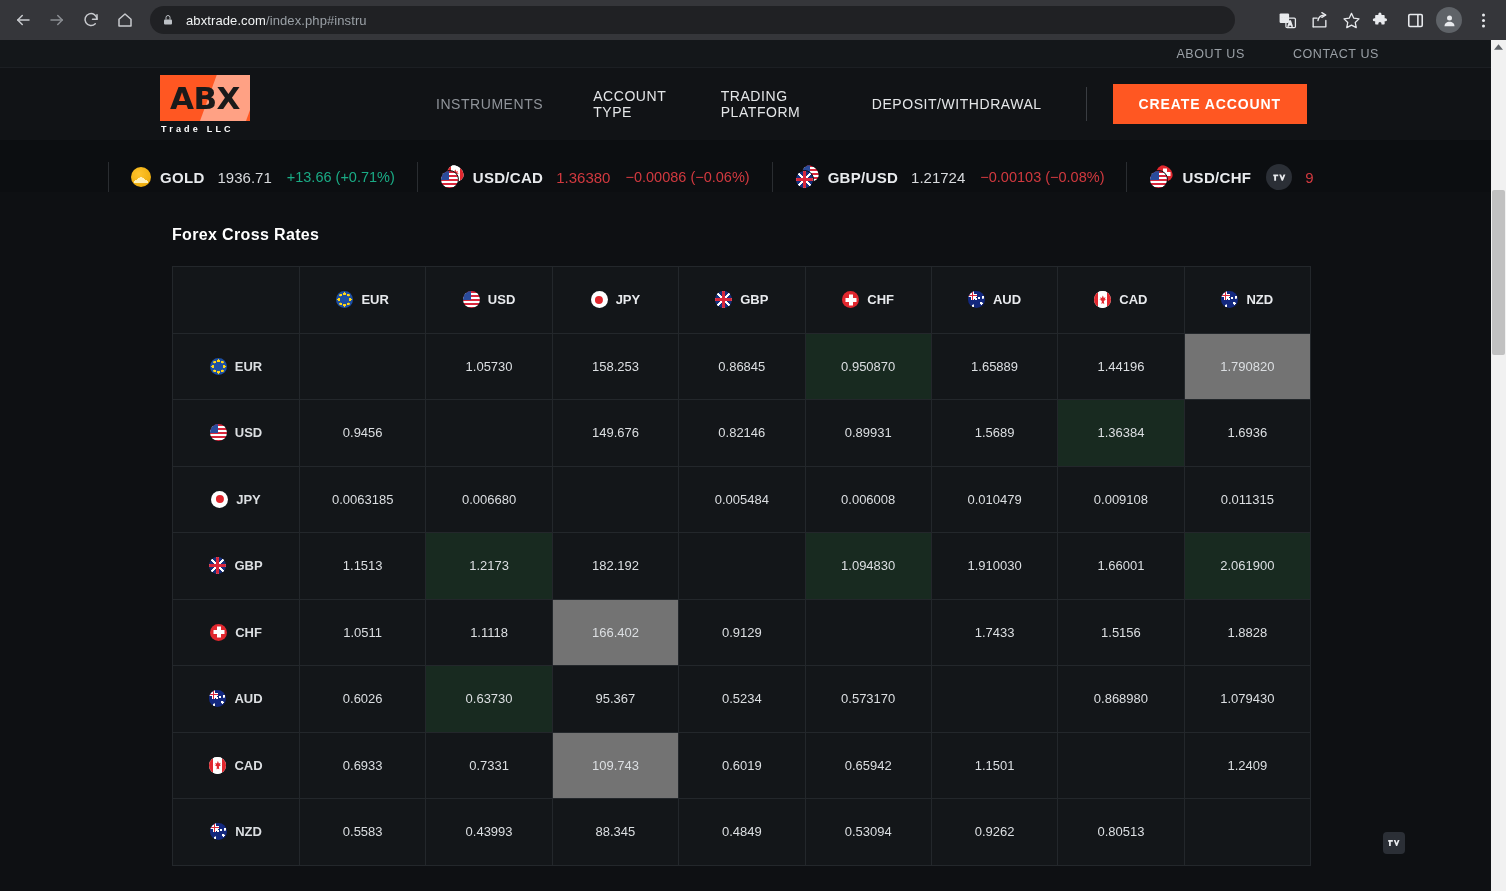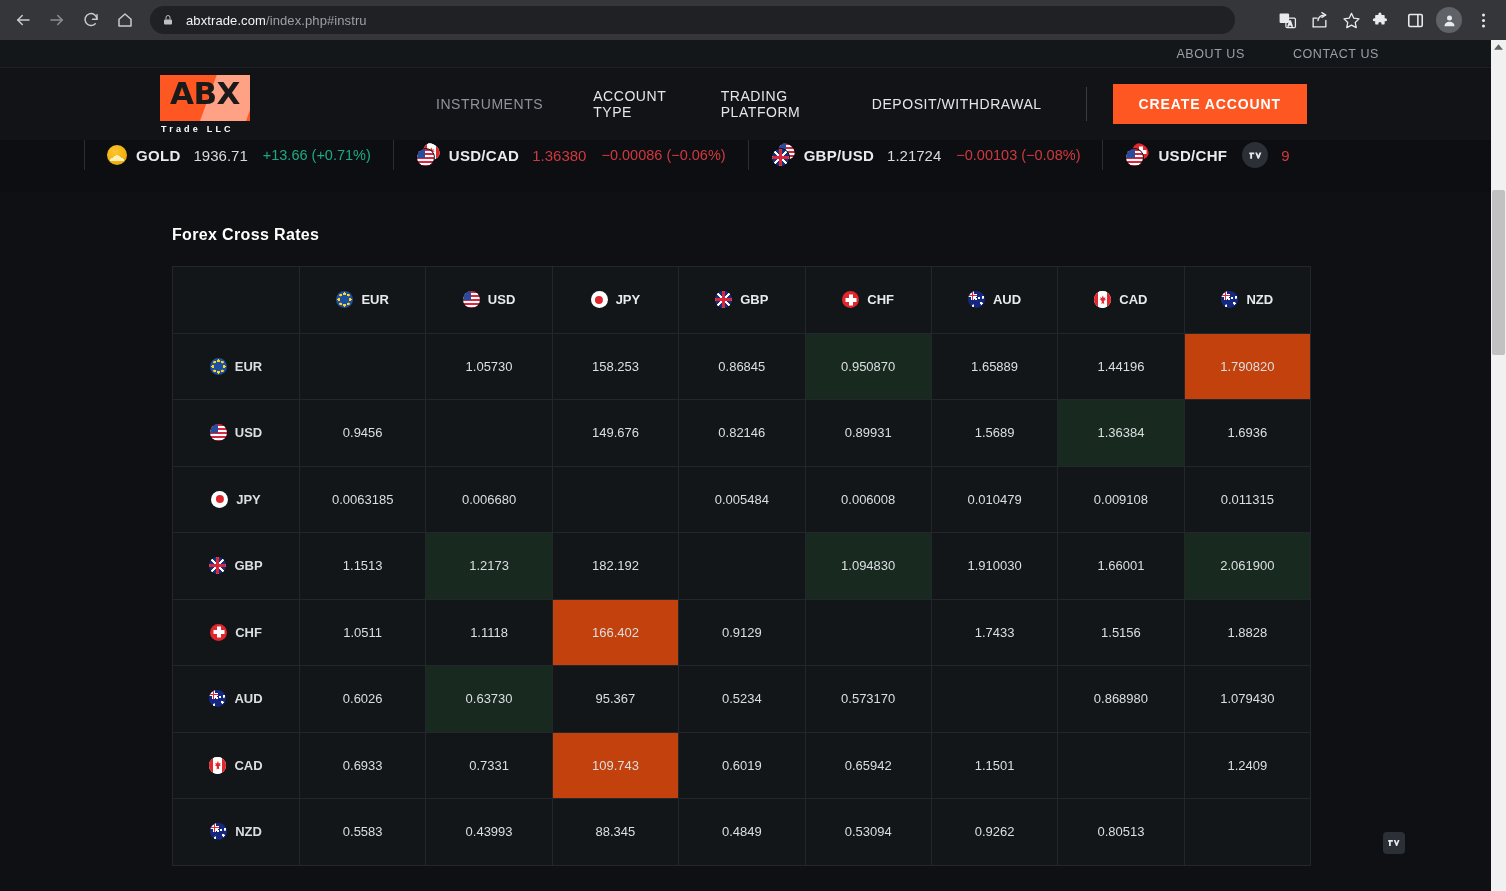--- a/index.html
+++ b/index.html
@@ -94,21 +94,21 @@
     height: 72px;
     background: #111316;
     display: flex; align-items: center;
     padding-left: 160px; padding-right: 184px;
   }
   .logo-wrap { display: flex; flex-direction: column; width: 100px; }
   .logo-mark {
     width: 90px; height: 46px;
     background: #ff5722;
     position: relative;
-    display:flex; justify-content:center;
+    display:flex; align-items:center; justify-content:center;
     overflow: hidden;
   }
   .logo-mark .abx {
     font-family: "DejaVu Sans", sans-serif;
     font-weight: 700; font-size: 31px; color: #1a1a1a;
     letter-spacing: -0.5px;
     position: relative; z-index: 2;
   }
   .logo-slash {
     position: absolute;
@@ -139,22 +139,22 @@
     background: #ff5722; color: #fff;
     font-size: 14px; font-weight: 700; letter-spacing: .9px;
     padding: 12px 26px;
     white-space: nowrap;
   }
 
   
   .ticker {
     height: 52px;
     background: #0c0e11;
-    display: flex; align-items: flex-start;
-    padding-left: 84px;
+    display: flex; align-items: flex-end;
+    padding-left: 108px;
     overflow: hidden;
     position: relative;
   }
   .ticker-item {
     display: flex; align-items: center; gap: 9px;
     padding: 0 22px;
     border-left: 1px solid #2a2d31;
     height: 30px;
     white-space: nowrap;
   }
@@ -318,21 +318,21 @@
     color: #dcdfe2;
     font-weight: 400;
     padding: 0;
   }
   table.fx th { font-weight: 700; font-size: 13px; color: #e8eaed; }
   table.fx th:first-child, table.fx td:first-child { width: 127px; }
   .cell-cur {
     display:flex; align-items:center; justify-content:center; gap: 8px;
   }
   td.hl-green { background: #182a20; }
-  td.hl-red   { background: #c2410c; color: #f0e6e8; }
+  td.hl-red   { background: #737373; color: #f0e6e8; }
   .tv-corner {
     position: absolute;
     right: 14px; bottom: 12px;
     width: 22px; height: 22px;
     border-radius: 4px;
     background: #2b2f36;
     display:flex; align-items:center; justify-content:center;
   }
 
   

